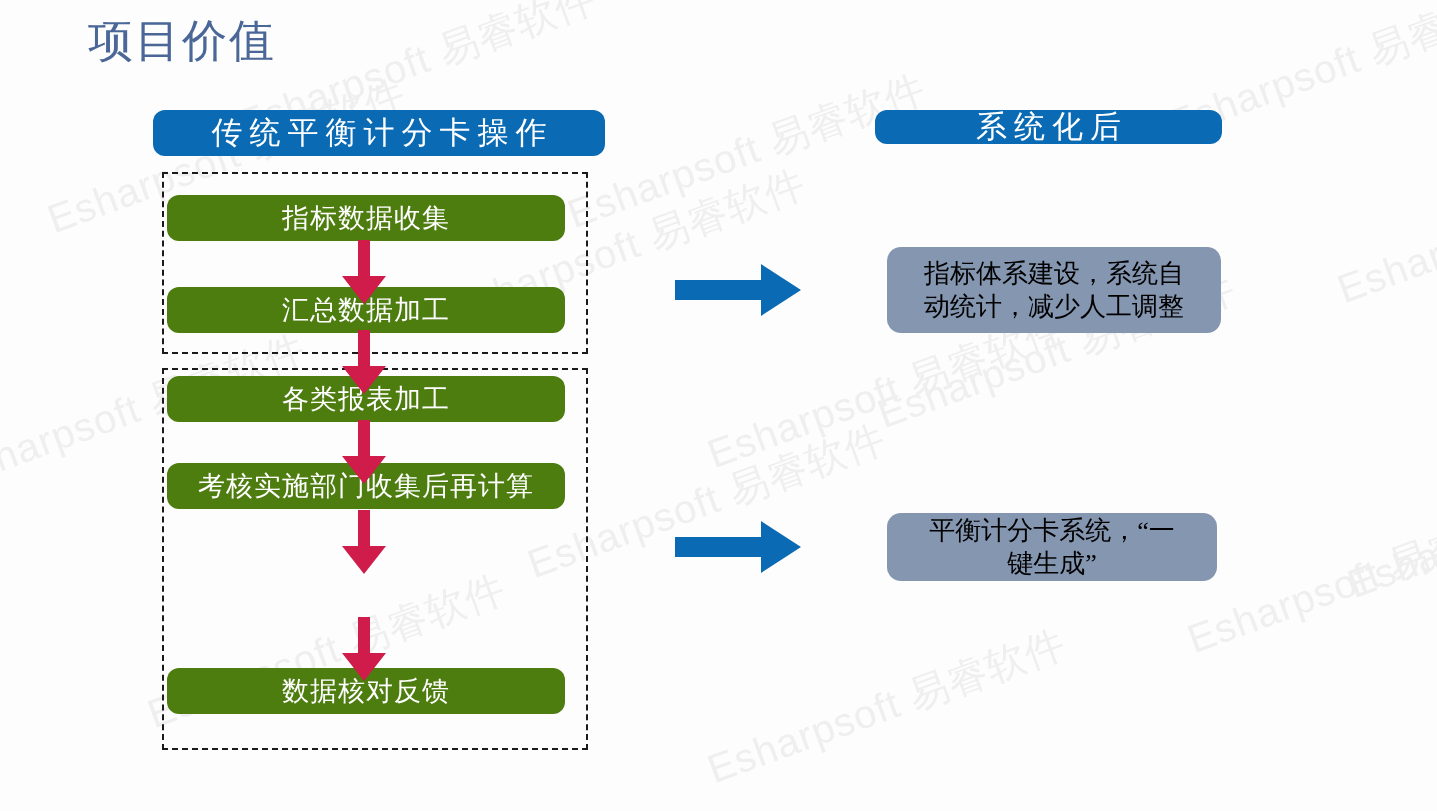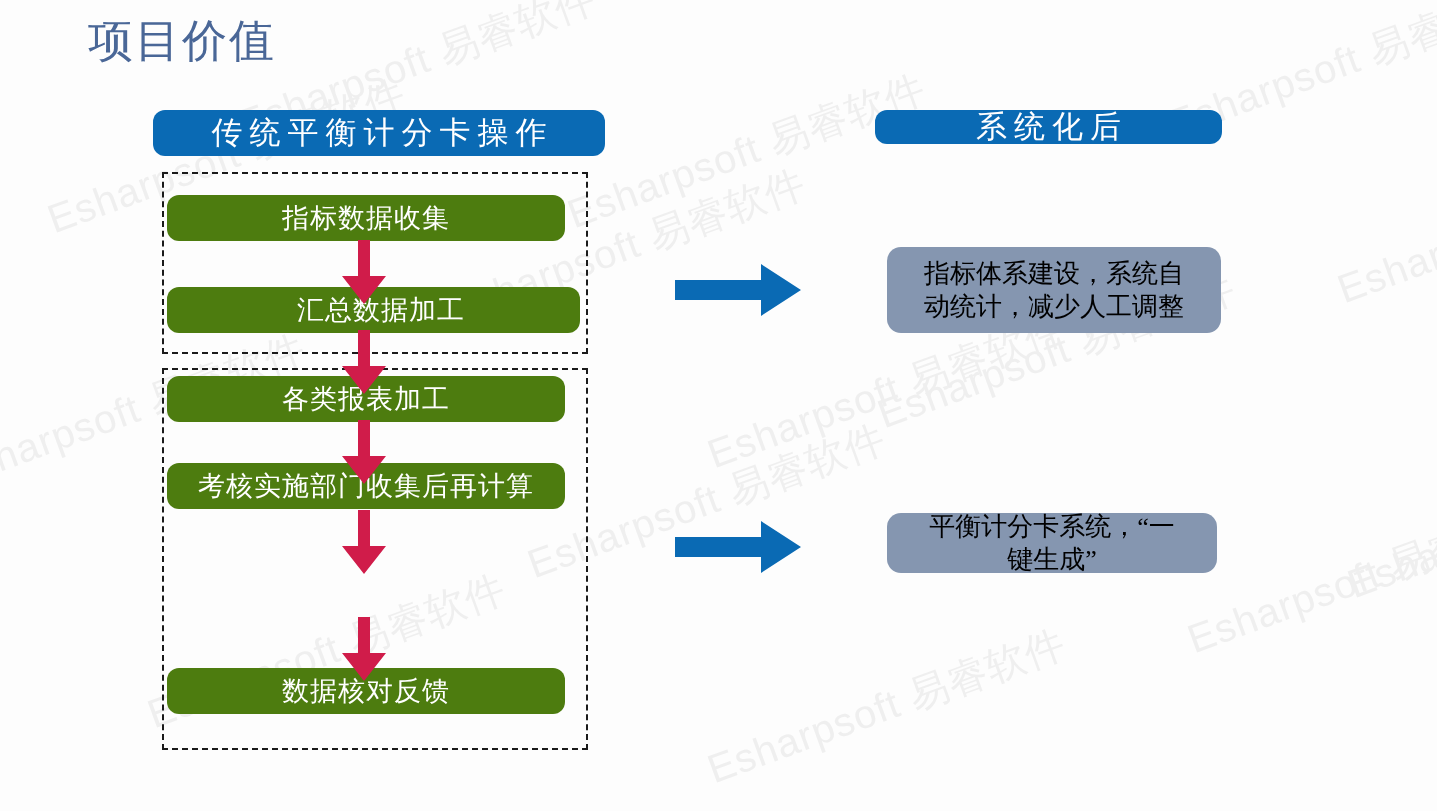--- a/index.html
+++ b/index.html
@@ -91,21 +91,21 @@
     align-items: center;
     justify-content: center;
     font-size: 27px;
     letter-spacing: 1px;
     z-index: 4;
     font-family: "Liberation Sans", "DejaVu Sans", sans-serif;
   }
   .pbox.left { left: 167px; width: 398px; height: 46px; }
 
   #pbox-1 { top: 195px; }
-  #pbox-2 { top: 287px; padding-left: 15px; }
+  #pbox-2 { top: 287px; }
   #pbox-3 { top: 376px; }
   #pbox-4 { top: 463px; }
   #pbox-5 { top: 563px; }
   #pbox-6 { top: 668px; }
 
   
   .rbox {
     position: absolute;
     background: #8596b0;
     border-radius: 14px;
@@ -115,21 +115,21 @@
     justify-content: center;
     text-align: center;
     font-size: 26px;
     line-height: 1.28;
     padding: 0 36px;
     box-sizing: border-box;
     z-index: 4;
     font-family: Liberation Serif, serif;
   }
   #rbox-1 { left: 887px; top: 247px; width: 334px; height: 86px; }
-  #rbox-2 { left: 887px; top: 513px; width: 330px; height: 60px; }
+  #rbox-2 { left: 887px; top: 513px; width: 330px; height: 68px; }
 
   
   .red-arrow {
     position: absolute;
     z-index: 6;
   }
   .red-arrow svg { display: block; }
 
   
   .blue-arrow {

